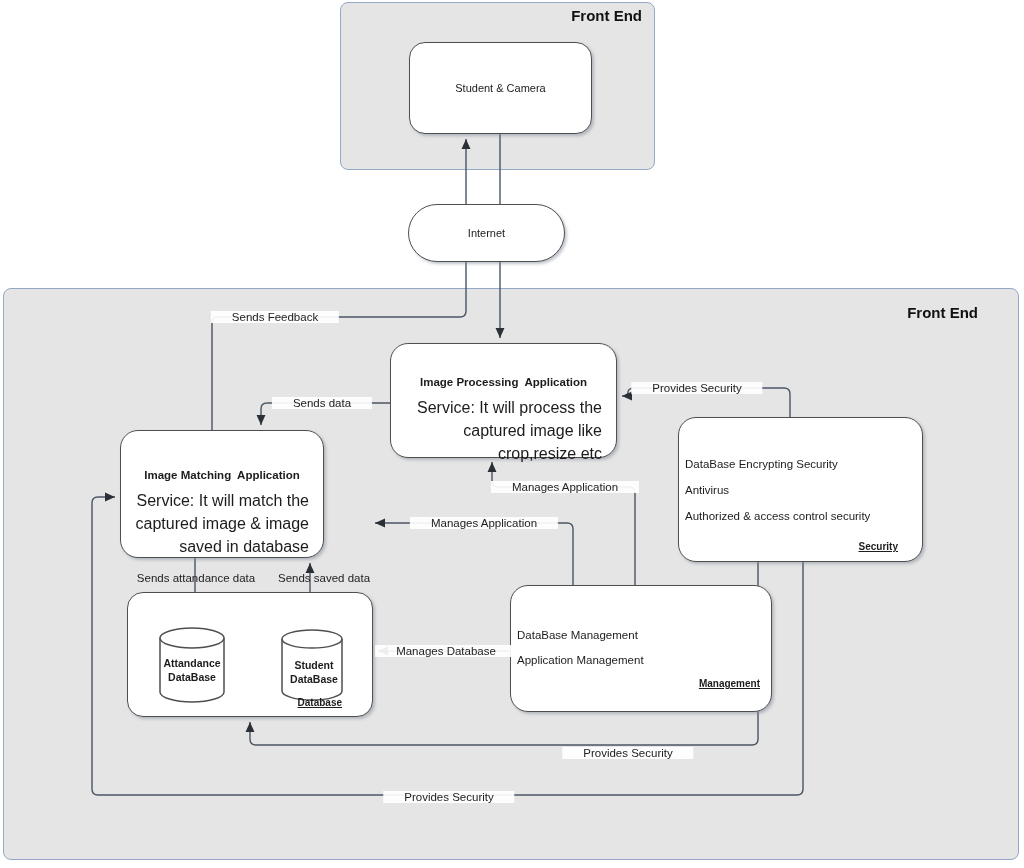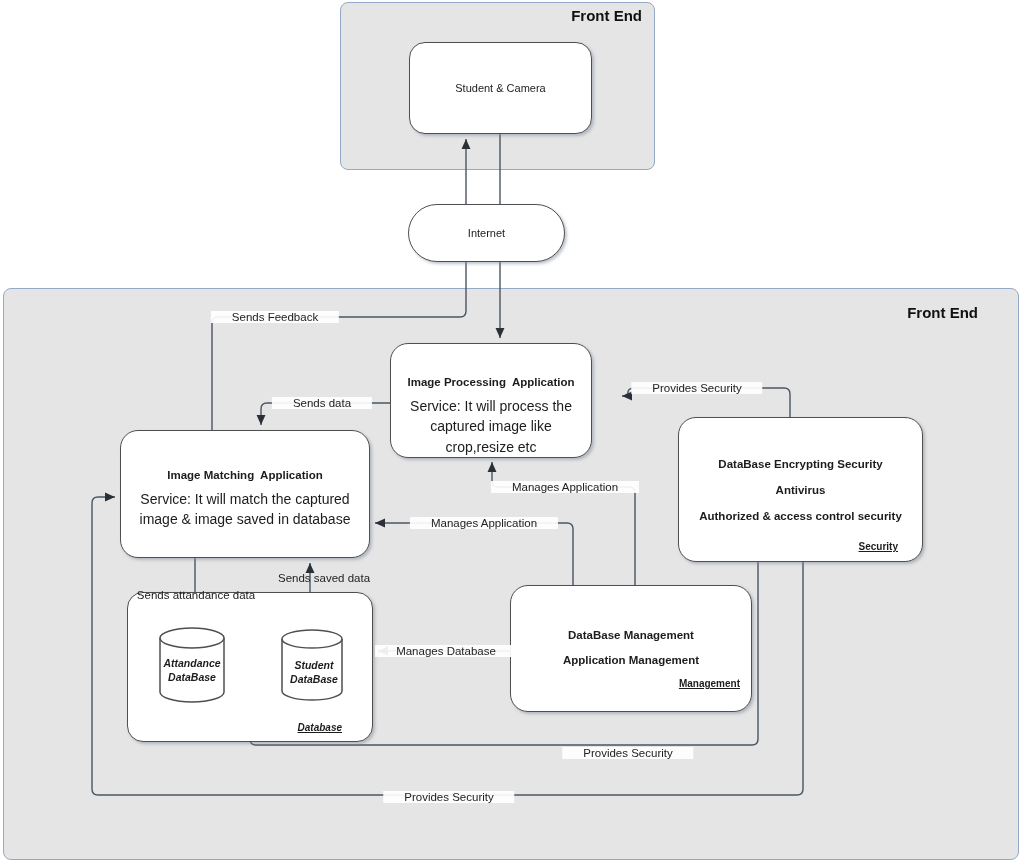--- a/index.html
+++ b/index.html
@@ -19,35 +19,35 @@
   .edges{position:absolute;left:0;top:0;z-index:2;}
   .edge{fill:none;stroke:#4a5564;stroke-width:1.4;}
 
   
   .node{position:absolute;background:#ffffff;border:1.6px solid #4f4f4f;box-sizing:border-box;
         z-index:3;box-shadow:2px 2px 3px rgba(130,140,155,0.5);}
   .node-label-center{position:absolute;left:0;right:0;top:50%;transform:translateY(-50%);
         text-align:center;font-size:11px;}
   .student-camera{left:409px;top:42px;width:183px;height:92px;border-radius:16px;}
   .internet{left:408px;top:204px;width:157px;height:58px;border-radius:29px;}
-  .image-processing{left:390px;top:343px;width:202px;height:115px;border-radius:18px;}
-  .image-matching{left:120px;top:430px;width:250px;height:128px;border-radius:18px;padding-left:24px;}
+  .image-processing{left:390px;top:343px;width:227px;height:115px;border-radius:18px;}
+  .image-matching{left:120px;top:430px;width:204px;height:128px;border-radius:18px;padding-left:24px;}
   .security{left:678px;top:417px;width:245px;height:145px;border-radius:18px;}
-  .management{left:510px;top:585px;width:242px;height:127px;border-radius:18px;}
-  .storage{left:127px;top:592px;width:246px;height:150px;border-radius:16px;font-style:italic;}
+  .management{left:510px;top:585px;width:262px;height:127px;border-radius:18px;}
+  .storage{left:127px;top:592px;width:246px;height:125px;border-radius:16px;}
 
   .node-title{position:absolute;left:6px;right:6px;text-align:center;font-weight:bold;
         font-size:11.5px;white-space:pre-wrap;}
-  .node-body{position:absolute;left:14px;right:14px;text-align:center;font-size:14px;line-height:1.45;}
+  .node-body{position:absolute;left:14px;right:14px;text-align:right;font-size:16px;line-height:1.45;}
   .image-processing .node-title{top:32px;}
   .image-processing .node-body{top:52px;}
   .image-matching .node-title{top:38px;}
   .image-matching .node-body{top:58px;}
 
-  .stack-line{position:absolute;left:6px;right:6px;text-align:center;font-weight:bold;font-size:11.5px;}
+  .stack-line{position:absolute;left:6px;right:6px;font-weight:normal;font-size:11.5px;}
   .security .l1{top:40px;} .security .l2{top:66px;} .security .l3{top:92px;}
   .management .l1{top:43px;} .management .l2{top:68px;}
   .corner-tag{position:absolute;font-weight:bold;font-size:10px;text-decoration:underline;}
   .security .corner-tag{right:24px;bottom:9px;}
   .management .corner-tag{right:11px;bottom:22px;}
   .storage .corner-tag{right:30px;bottom:8px;}
 
   
   .cylinder{position:absolute;width:66px;height:78px;}
   .cyl-attendance{left:31px;top:34px;}
@@ -57,21 +57,21 @@
 
   
   .edge-label{position:absolute;z-index:4;transform:translate(-50%,-50%);
         background:rgba(255,255,255,0.92);padding:0 21px;font-size:11.5px;white-space:nowrap;color:#222;}
   .lbl-sends-feedback{left:275px;top:317px;}
   .lbl-sends-data{left:322px;top:403px;}
   .lbl-provides-security-app{left:697px;top:388px;}
   .lbl-manages-app-processing{left:565px;top:487px;}
   .lbl-manages-app-matching{left:484px;top:523px;}
   .lbl-manages-database{left:446px;top:651px;}
-  .lbl-sends-attendance{left:196px;top:578px;background:transparent;margin-top:17px;}
+  .lbl-sends-attendance{left:196px;top:578px;background:transparent;}
   .lbl-sends-saved{left:316px;top:578px;background:transparent;margin-left:8px;}
   .lbl-provides-security-storage{left:628px;top:753px;}
   .lbl-provides-security-matching{left:449px;top:797px;}
 </style>
 </head>
 <body>
 
 <div class="canvas">
 
   <div class="container front-end">

